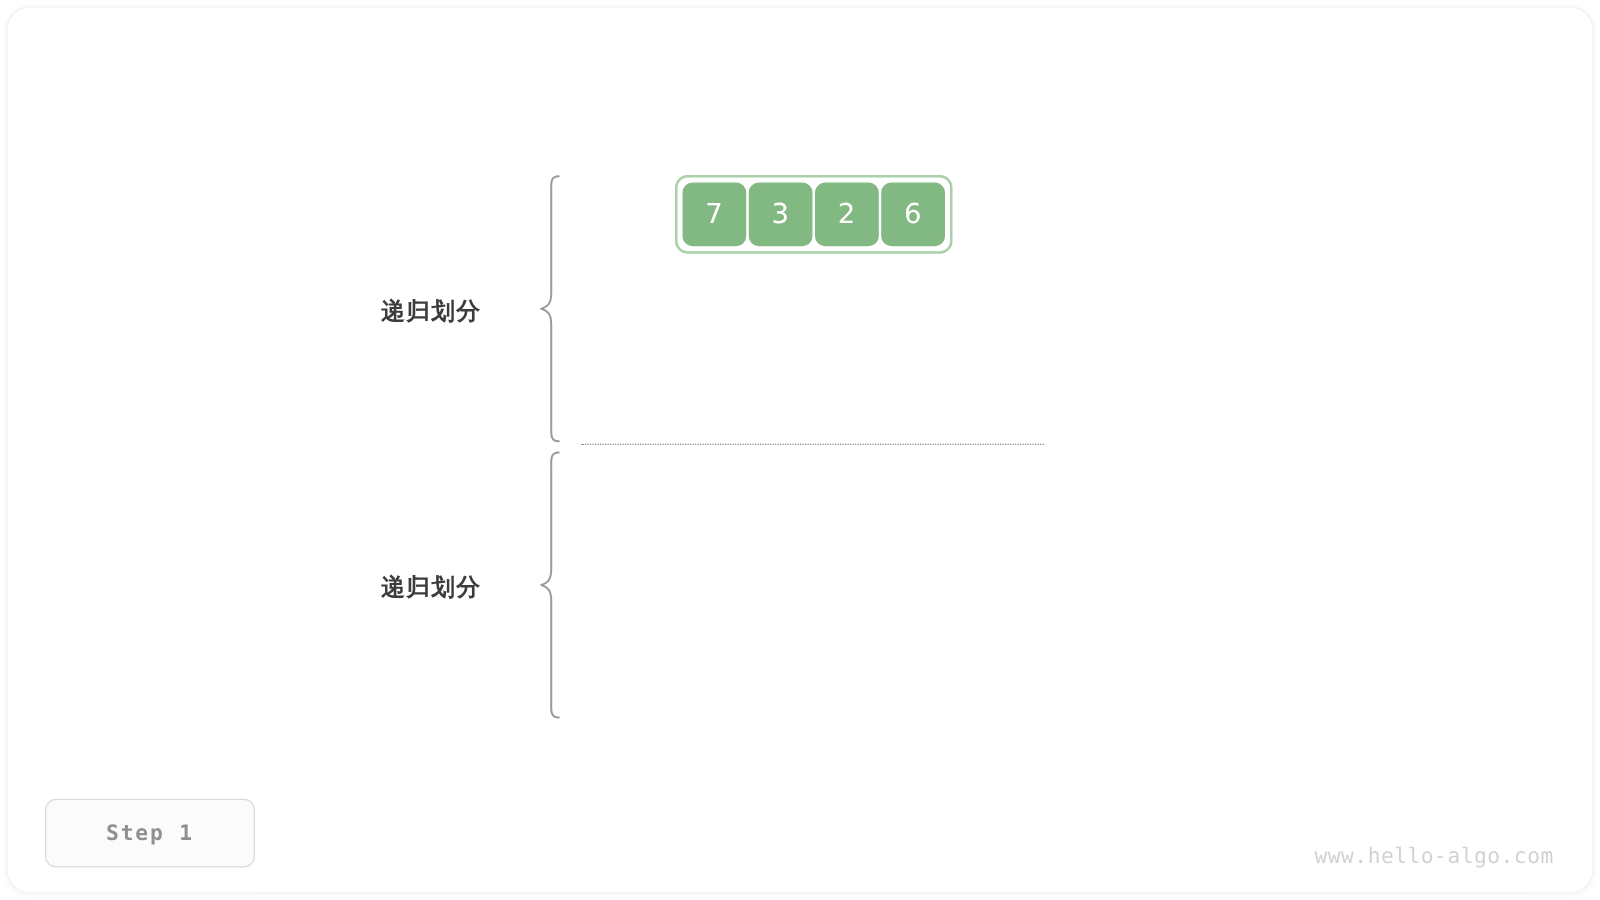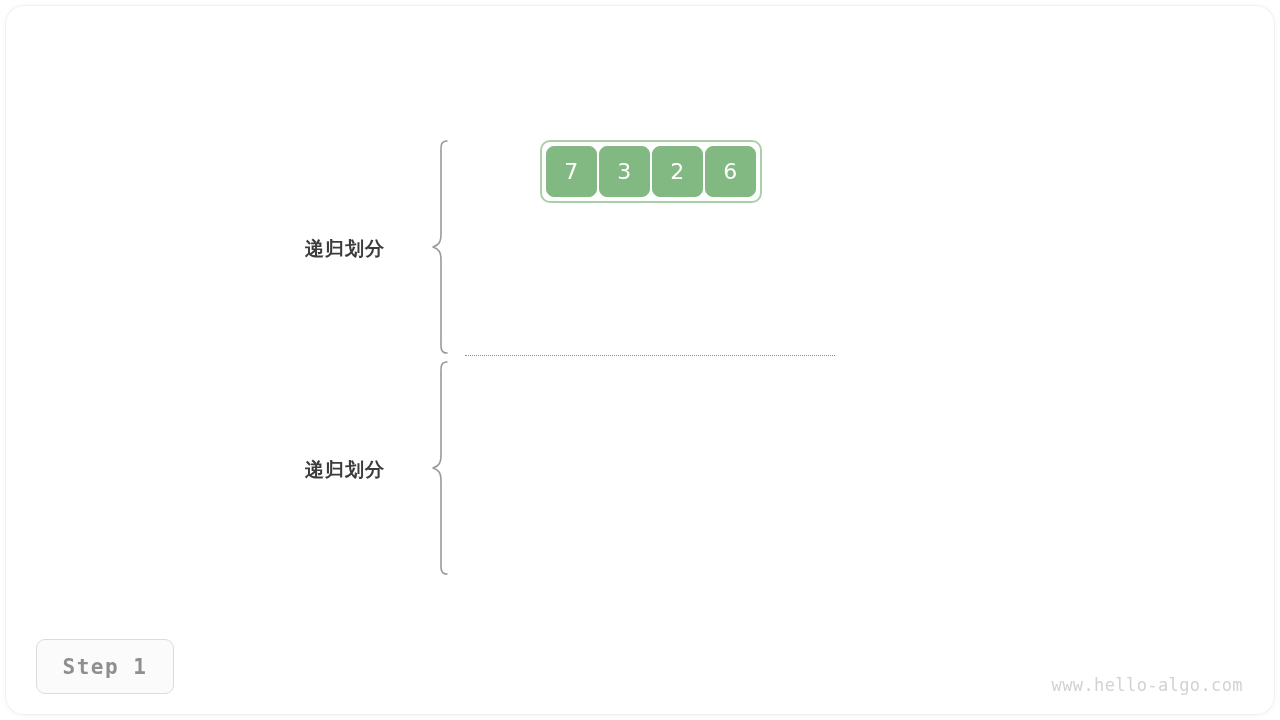--- a/index.html
+++ b/index.html
@@ -115,32 +115,32 @@
     line-height: 29px;
     font-family: "DejaVu Sans", "Liberation Sans", sans-serif;
     white-space: nowrap;
   }
 
   
   #step-badge {
     position: absolute;
     left: 36px;
     top: 639px;
-    width: 138px;
+    width: 168px;
     height: 55px;
     box-sizing: border-box;
     border: 1px solid #dcdcdc;
     border-radius: 9px;
     background: #fbfbfb;
     display: flex;
     align-items: center;
     justify-content: center;
     color: #8f8f8f;
     font-family: "DejaVu Sans Mono", "Liberation Mono", monospace;
-    font-size: 21px;
+    font-size: 17px;
     font-weight: bold;
     letter-spacing: 1.5px;
   }
 
   
   #watermark {
     position: absolute;
     right: 37px;
     top: 675px;
     color: #d2d2d2;

